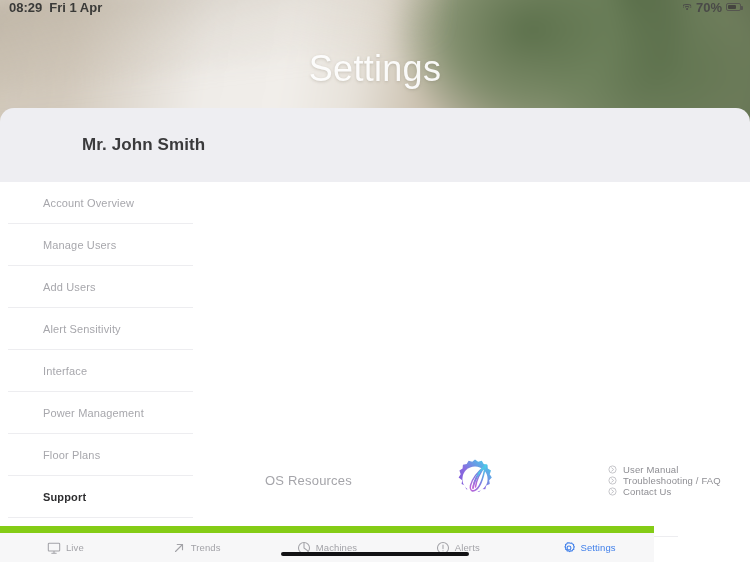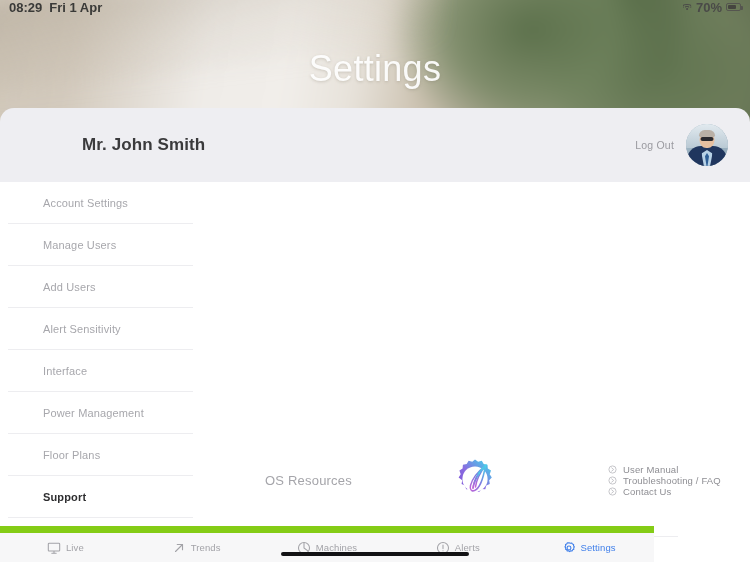--- a/index.html
+++ b/index.html
@@ -161,39 +161,26 @@
       </span>
     <span>70%</span>
     <span class="batt">
         <i></i>
       </span>
   </div>
 </div>
 
 <div class="profile">
   <div class="profile-name">Mr. John Smith</div>
-  <div class="profile-right">
-    <div class="logout">Log Out</div>
-    <div class="avatar">
-      <div class="av-bg"></div>
-        <div class="av-bldg"></div>
-      <div class="av-suit"></div>
-        <div class="av-shirt"></div>
-        <div class="av-tie"></div>
-      <div class="av-head"></div>
-        <div class="av-hair"></div>
-        <div class="av-glass"></div>
-    </div>
-  </div>
 </div>
 
 <div class="content">
   <div class="sidebar" id="sidebar">
       <div class="side-item">
-        <span>Account Settings</span>
+        <span>Account Overview</span>
       </div>
       <div class="side-divider"></div>
       <div class="side-item">
         <span>Manage Users</span>
       </div>
       <div class="side-divider"></div>
       <div class="side-item">
         <span>Add Users</span>
       </div>
       <div class="side-divider"></div>

